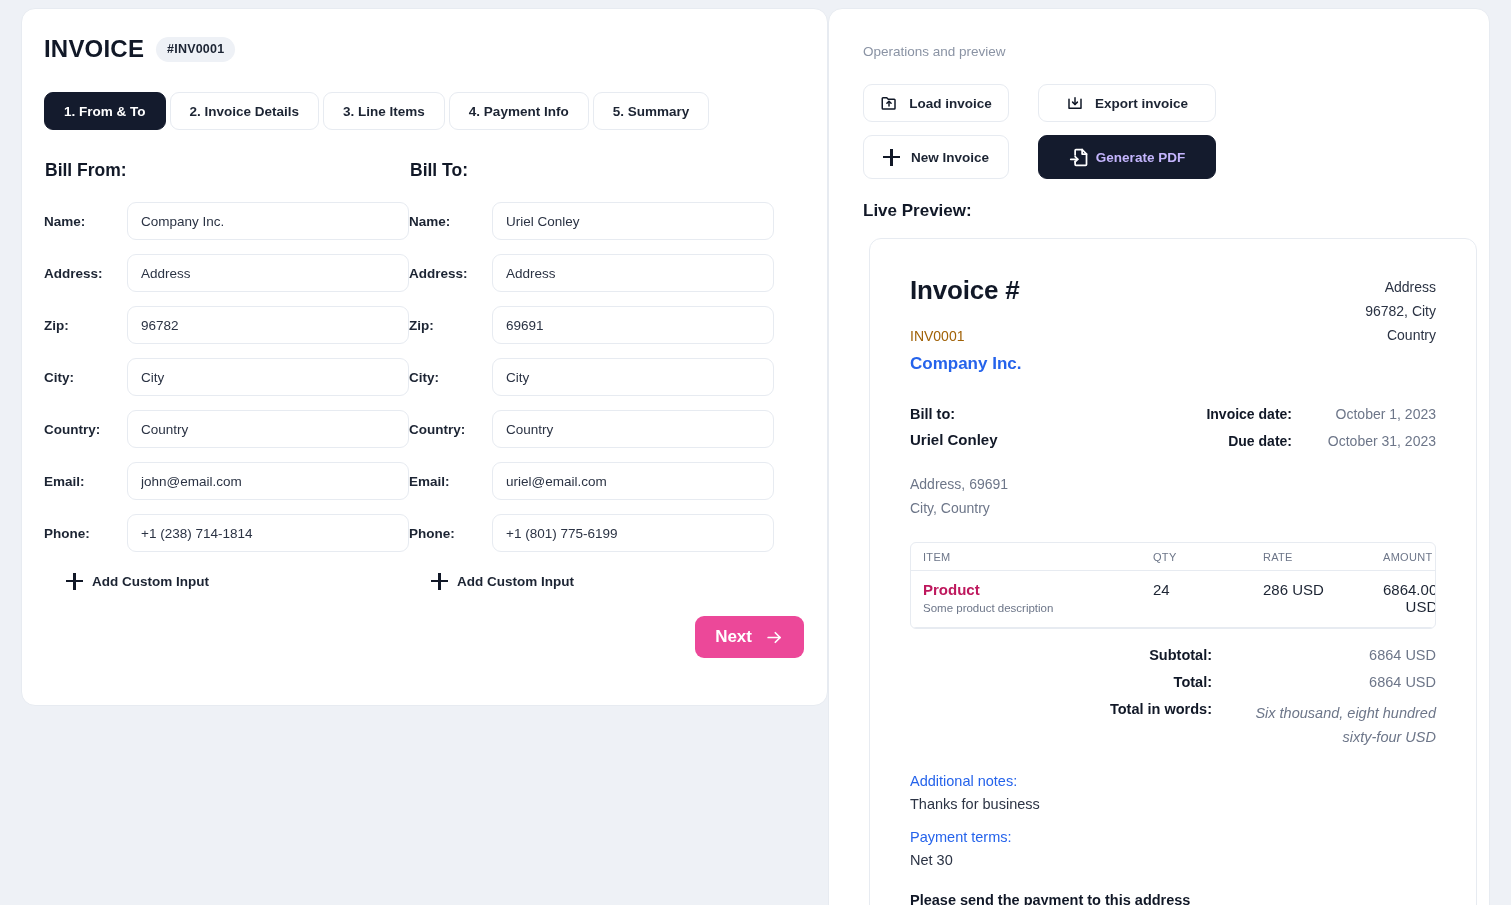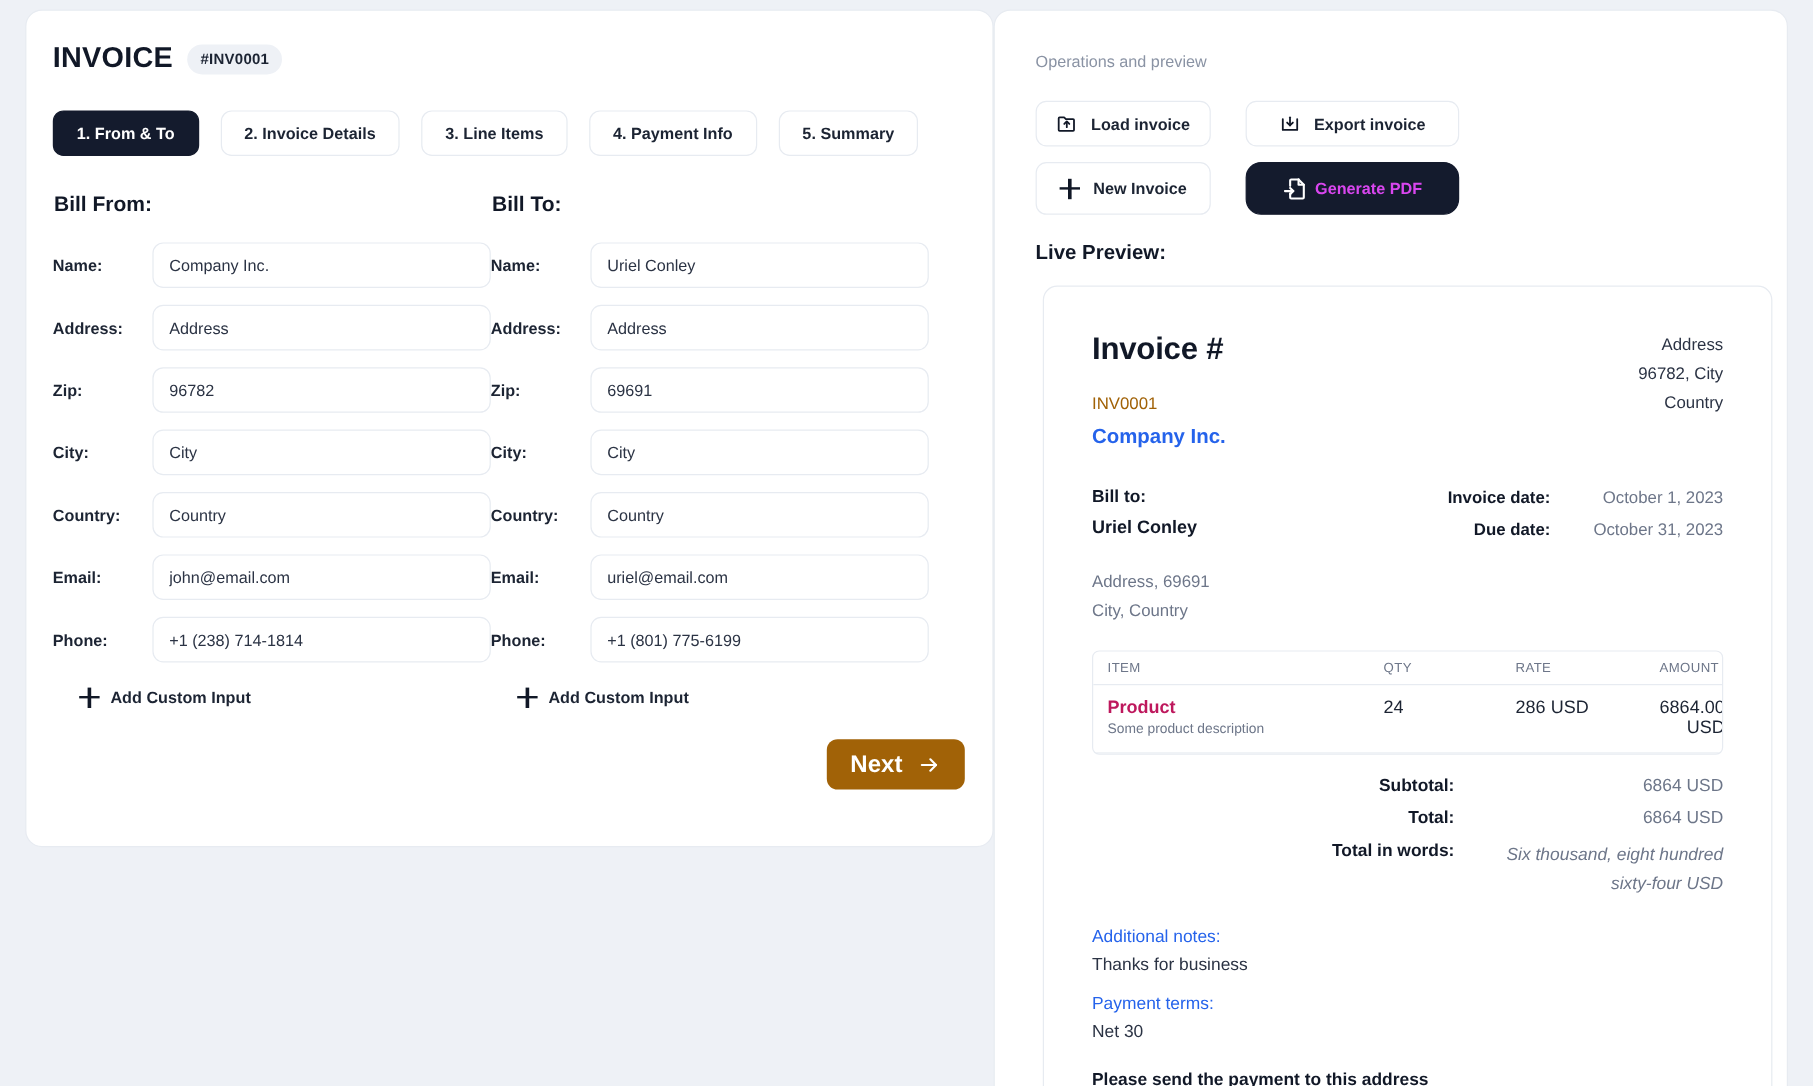--- a/index.html
+++ b/index.html
@@ -29,21 +29,21 @@
   .badge {
     background: #eef1f6; color: #1c2433;
     font-size: 12.5px; font-weight: 700;
     border-radius: 14px; padding: 5px 11px 6px 11px;
     letter-spacing: .2px;
   }
   .subtitle {
     margin-top: 8px; font-size: 13.5px; color: #8a93a4;
   }
 
-  .tabs { display: flex; gap: 18px; margin-top: 29px; }
+  .tabs { display: flex; gap: 4px; margin-top: 29px; }
   .tab {
     background: #fff; border: 1px solid #e7ebf1; border-radius: 9px;
     padding: 0 19px; height: 38px;
     display: flex; align-items: center; justify-content: center;
     font-size: 13.5px; font-weight: 600; color: #1c2433;
     cursor: pointer; white-space: nowrap;
   }
   .tab.active { background: #141b2d; color: #fff; border-color: #141b2d; }
 
   .cols { display: flex; margin-top: 30px; }
@@ -78,25 +78,25 @@
     width: 17px; height: 17px; position: relative; display: inline-block;
   }
   .plus-glyph:before, .plus-glyph:after {
     content: ""; position: absolute; background: #111827;
   }
   .plus-glyph:before { left: 0; top: 7px; width: 17px; height: 2.2px; }
   .plus-glyph:after { top: 0; left: 7.4px; height: 17px; width: 2.2px; }
 
   .next-wrap { display: flex; justify-content: flex-end; margin-top: 26px; padding-right: 1px; }
   .next-btn {
-    background: #a16207; color: #fff; border: none; border-radius: 9px;
+    background: #ec4899; color: #fff; border: none; border-radius: 9px;
     height: 42px; padding: 0 20px;
     display: flex; align-items: center; gap: 13px;
     font-family: "Liberation Sans", sans-serif;
-    font-size: 20px; font-weight: 700; cursor: pointer;
+    font-size: 17px; font-weight: 700; cursor: pointer;
   }
 
   
   .right-panel {
     position: absolute;
     left: 828px; top: 8px;
     width: 662px; height: 960px;
     background: #ffffff;
     border: 1px solid #e7ebf1;
     border-radius: 14px;
@@ -111,21 +111,21 @@
     display: grid; grid-template-columns: 146px 178px;
     gap: 13px 29px; width: 360px;
     position: relative;
   }
   .act-btn {
     height: 38px; border: 1px solid #e7ebf1; border-radius: 9px;
     background: #fff; display: flex; align-items: center; justify-content: center;
     gap: 11px; font-size: 13.5px; font-weight: 700; color: #1c2433;
     cursor: pointer; position: relative; z-index: 2;
   }
-  .act-btn.dark { background: #141b2d; color: #d946ef; border-color: #141b2d; gap: 6px; border-radius: 13px; }
+  .act-btn.dark { background: #141b2d; color: #c4b5fd; border-color: #141b2d; gap: 6px; }
   .act-btn.tall { height: 44px; }
   .ghost-tip {
     position: absolute; left: 4px; top: 22px;
     font-size: 13.5px; font-weight: 600;
     color: rgba(140,150,168,0.20);
     white-space: nowrap; z-index: 1; pointer-events: none;
   }
   .ico { display: inline-flex; align-items: center; }
 
   .live-label { margin-top: 22px; font-size: 17px; font-weight: 700; color: #111827; }

